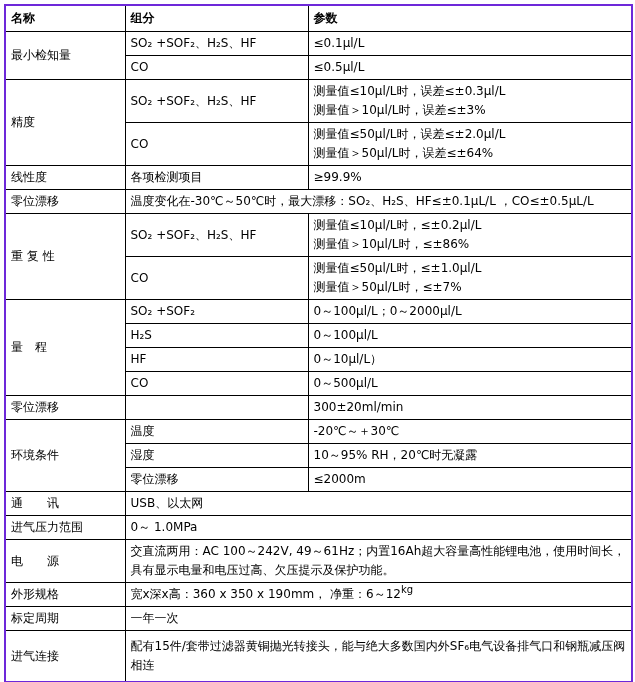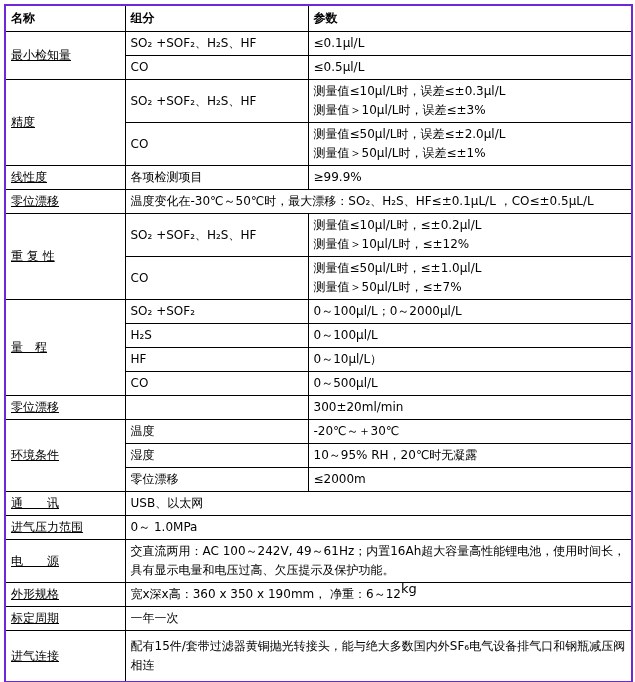--- a/index.html
+++ b/index.html
@@ -29,34 +29,33 @@
     text-align: left;
     overflow: hidden;
     font-weight: normal;
   }
   table.spec th {
     font-weight: bold;
     padding: 3px 5px;
   }
   td.row-label {
     font-weight: bold;
-    text-decoration: underline;
   }
   td .line {
     white-space: nowrap;
   }
   td.nowrap {
     white-space: nowrap;
   }
   tr.tall td {
     padding-top: 6px;
     padding-bottom: 6px;
   }
   sup {
-    font-size: 13px;
+    font-size: 10px;
     line-height: 0;
   }
 </style>
 </head>
 <body>
 
 <table class="spec">
   <colgroup>
     <col style="width:120px">
     <col style="width:183px">
@@ -85,41 +84,41 @@
     <td>SO₂ +SOF₂、H₂S、HF</td>
     <td>
       <div class="line">测量值≤10μl/L时，误差≤±0.3μl/L</div>
       <div class="line">测量值＞10μl/L时，误差≤±3%</div>
     </td>
   </tr>
   <tr>
     <td>CO</td>
     <td>
       <div class="line">测量值≤50μl/L时，误差≤±2.0μl/L</div>
-      <div class="line">测量值＞50μl/L时，误差≤±1%</div>
+      <div class="line">测量值＞50μl/L时，误差≤±64%</div>
     </td>
   </tr>
 
   <tr>
     <td class="row-label">线性度</td>
     <td>各项检测项目</td>
     <td>≥99.9%</td>
   </tr>
 
   <tr>
     <td class="row-label">零位漂移</td>
     <td colspan="2" class="nowrap">温度变化在-30℃～50℃时，最大漂移：SO₂、H₂S、HF≤±0.1μL/L ，CO≤±0.5μL/L</td>
   </tr>
 
   <tr>
     <td class="row-label" rowspan="2">重 复 性</td>
     <td>SO₂ +SOF₂、H₂S、HF</td>
     <td>
       <div class="line">测量值≤10μl/L时，≤±0.2μl/L</div>
-      <div class="line">测量值＞10μl/L时，≤±12%</div>
+      <div class="line">测量值＞10μl/L时，≤±86%</div>
     </td>
   </tr>
   <tr>
     <td>CO</td>
     <td>
       <div class="line">测量值≤50μl/L时，≤±1.0μl/L</div>
       <div class="line">测量值＞50μl/L时，≤±7%</div>
     </td>
   </tr>
 

